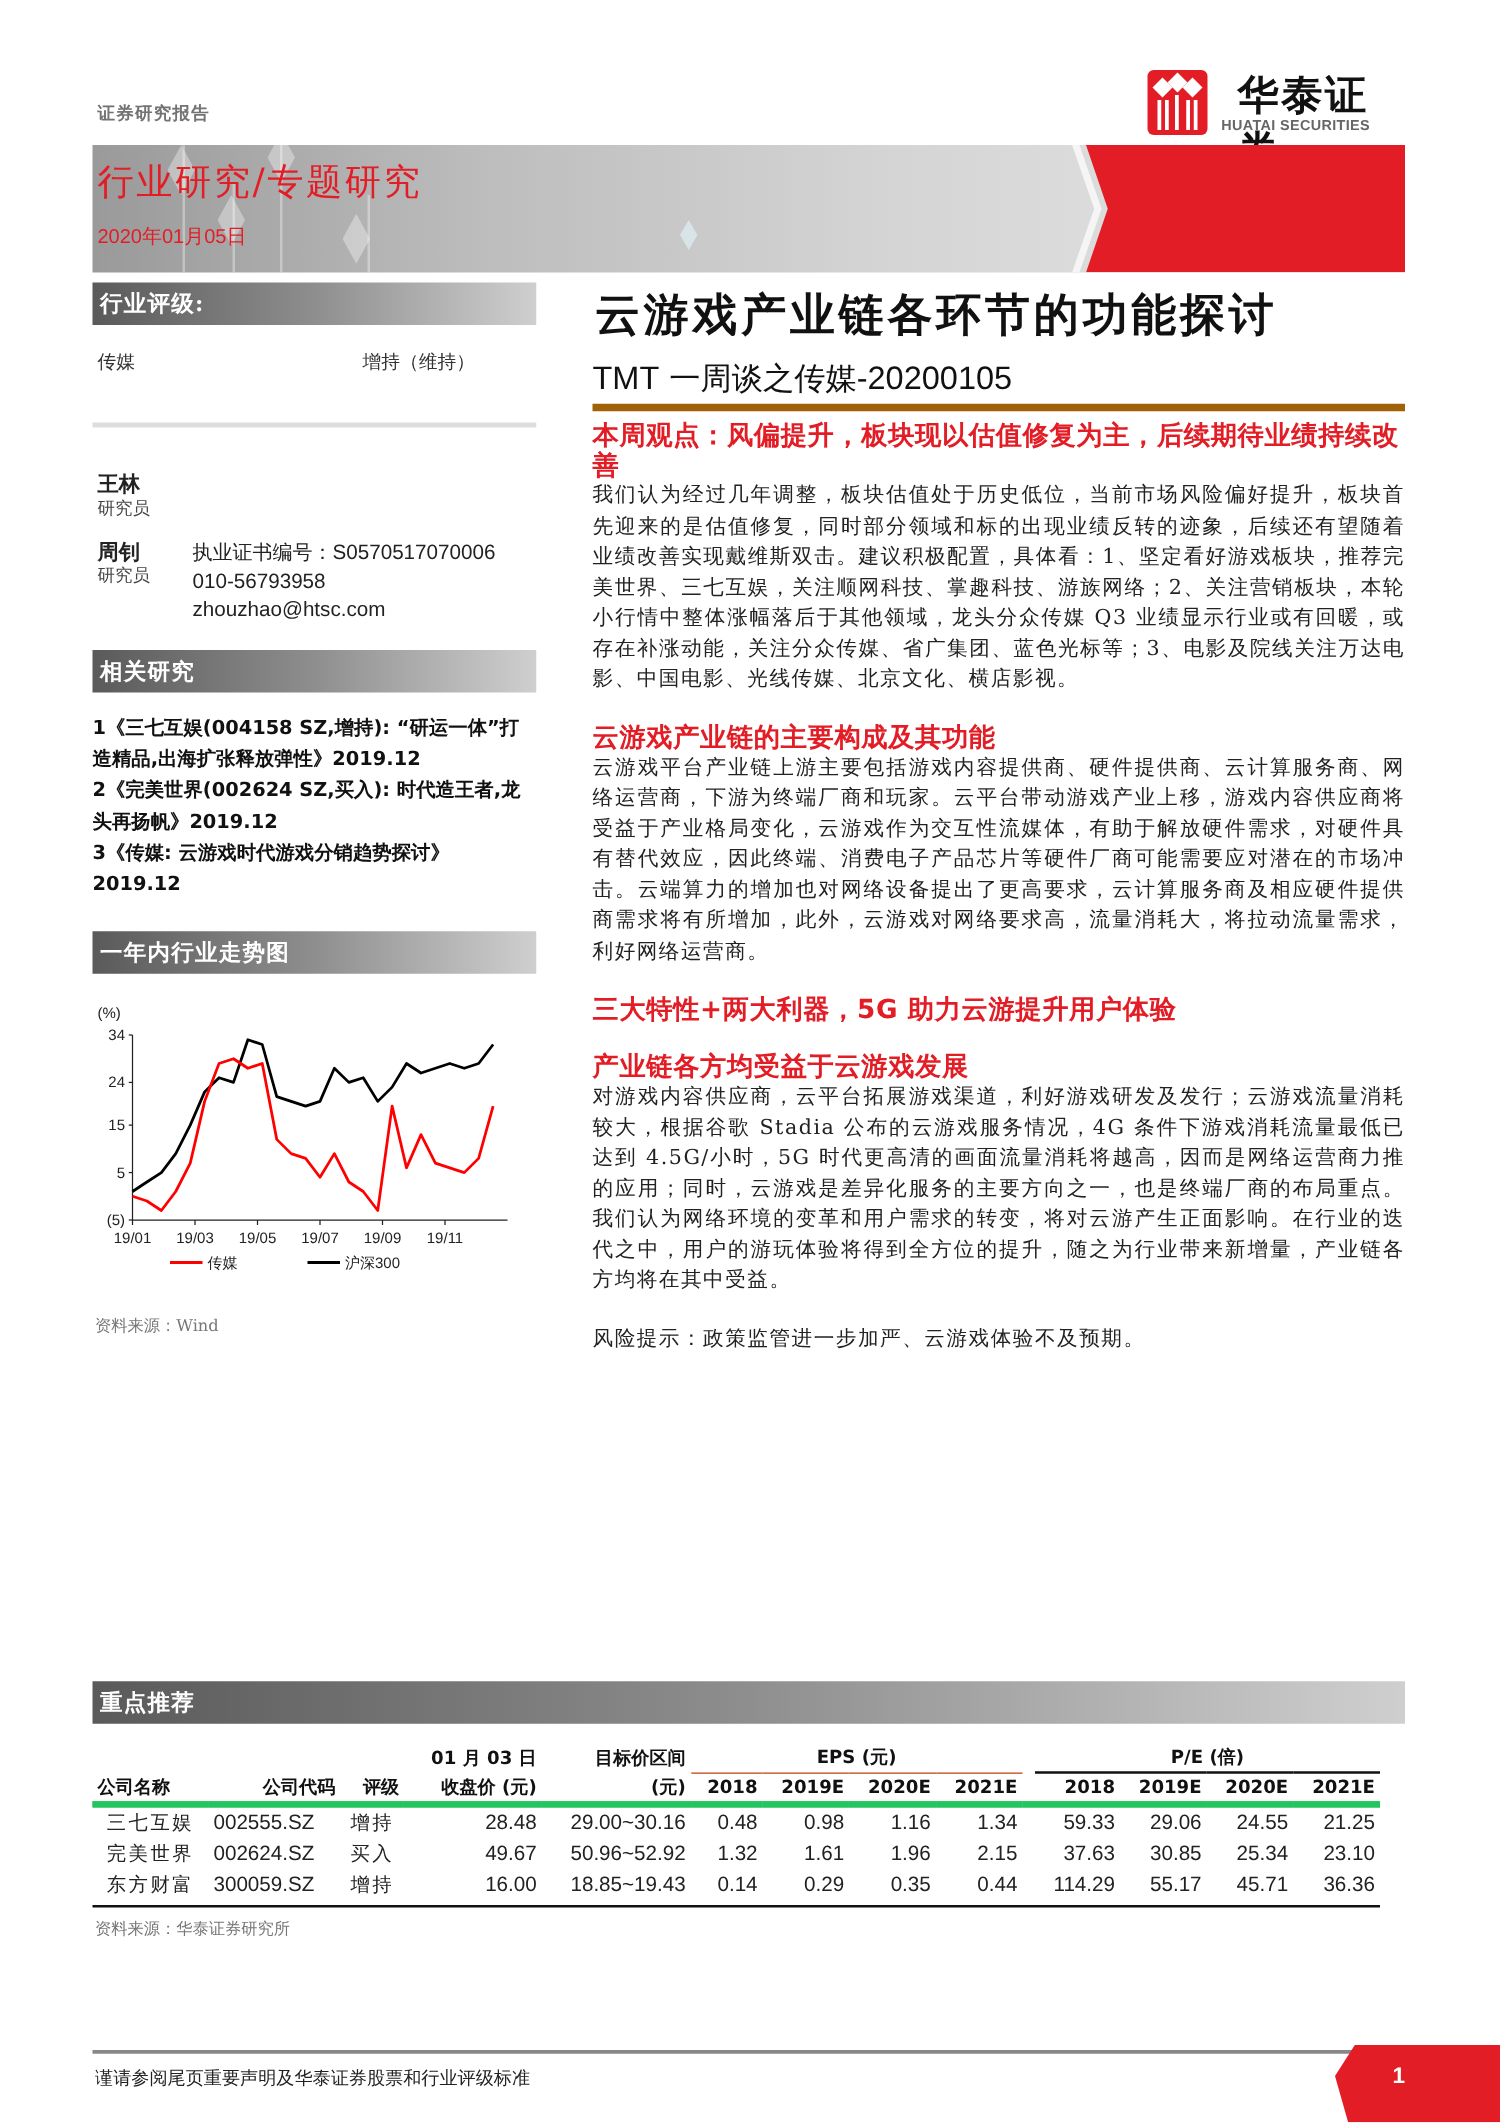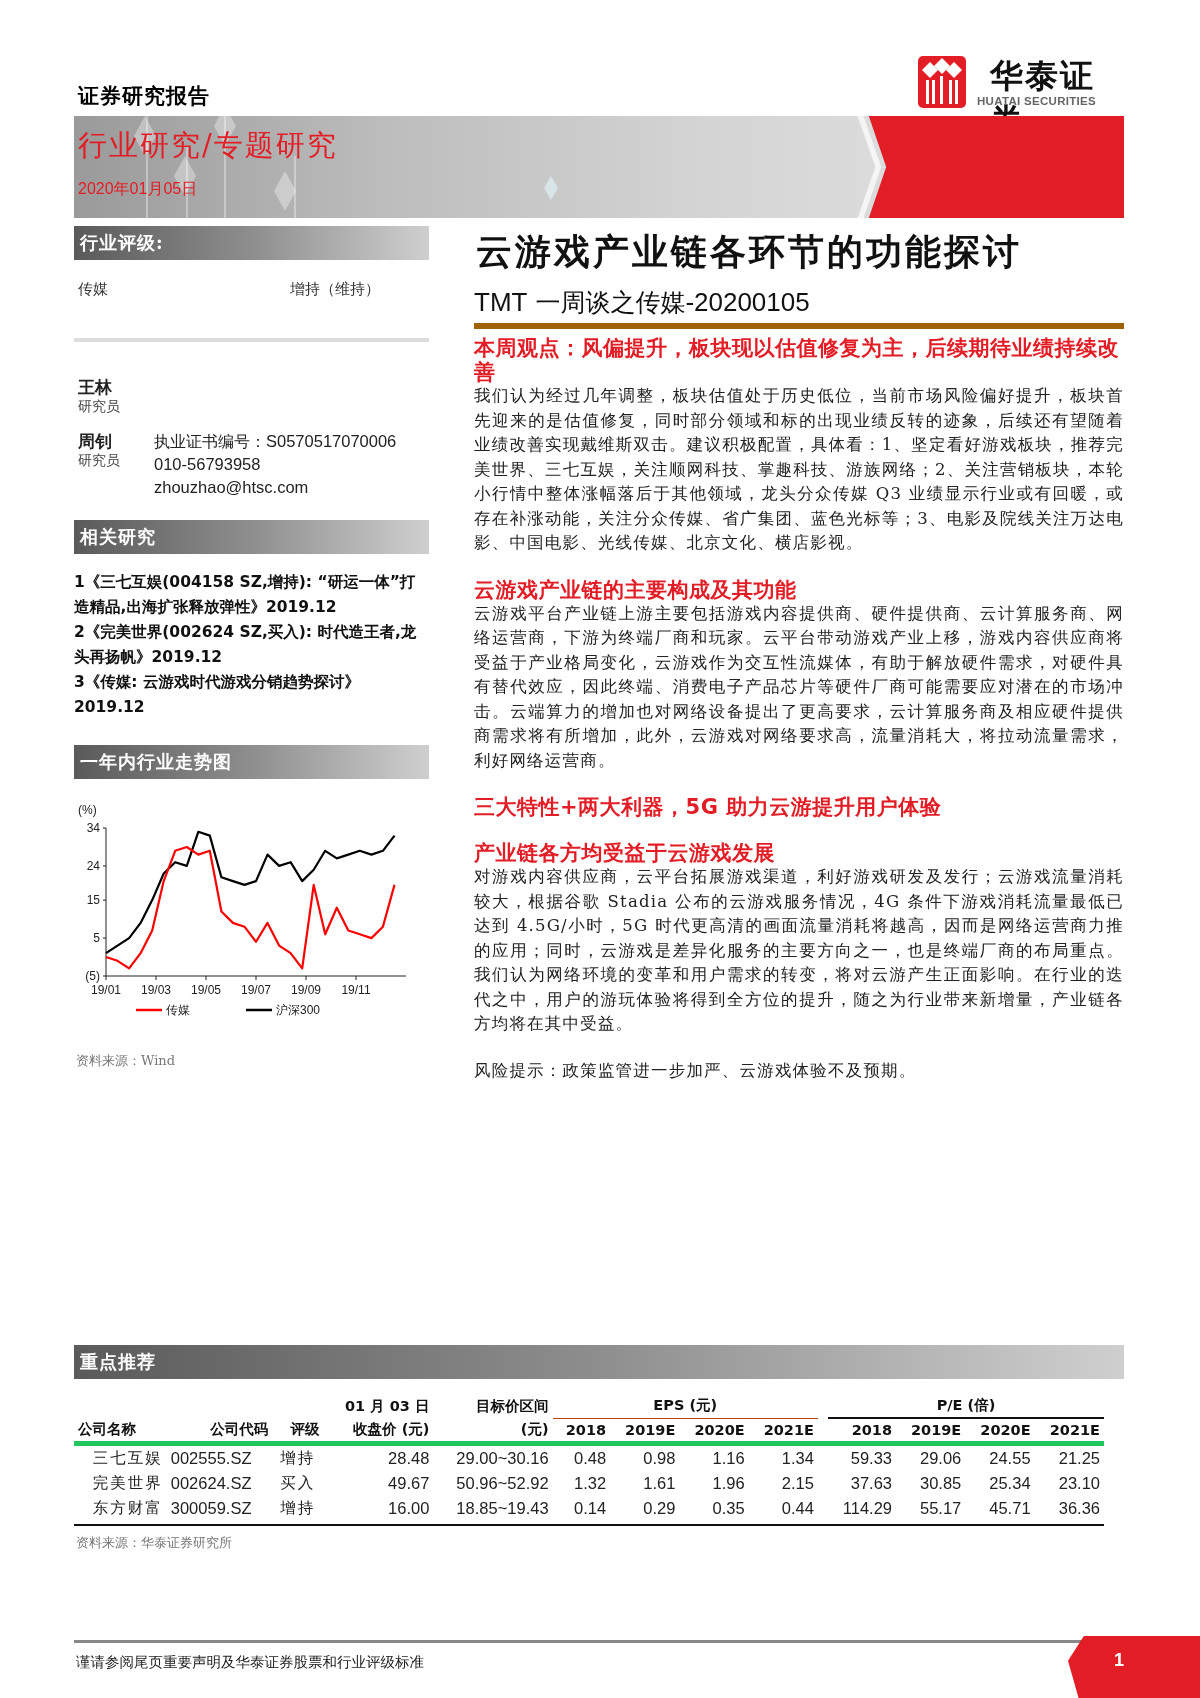--- a/index.html
+++ b/index.html
@@ -1,19 +1,19 @@
 <!DOCTYPE html>
 <html><head>
 <meta charset="utf-8">
 <style>
   * { box-sizing: border-box; margin: 0; padding: 0; }
   body { width: 1200px; height: 1698px; background: #fff; font-family: "DejaVu Serif", serif; color: #222; position: relative; overflow: hidden; }
   .abs { position: absolute; }
   .sans { font-family: "Liberation Sans", sans-serif; }
-  .doc-type { left: 78px; top: 82px; font-size: 21px; font-weight: bold; color: #000000; letter-spacing: 1px; }
+  .doc-type { left: 78px; top: 82px; font-size: 14px; font-weight: bold; color: #737373; letter-spacing: 1px; }
   .logo { left: 918px; top: 56px; width: 208px; height: 56px; }
   .logo-mark { position: absolute; left: 0; top: 0; width: 48px; height: 52px; background: #e31d25; border-radius: 5px; overflow: hidden; }
   .logo-cn { position: absolute; left: 72px; top: -2px; font-size: 33px; font-weight: bold; color: #111; font-family: "DejaVu Sans", sans-serif; letter-spacing: 2px; }
   .logo-en { position: absolute; left: 59px; top: 39px; font-size: 11.5px; font-weight: bold; color: #666; font-family: "Liberation Sans", sans-serif; letter-spacing: 0.3px; }
   .banner { left: 74px; top: 116px; width: 1050px; height: 102px; background: linear-gradient(90deg, #9a9a9a 0%, #bdbdbd 30%, #d4d4d4 60%, #e6e6e6 100%); overflow: hidden; padding-left: 48px; }
   .banner-red { position: absolute; right: 0; top: 0; width: 290px; height: 102px; background: #e31d25; clip-path: polygon(12% 0, 100% 0, 100% 100%, 12% 100%, 18% 50%); }
   .banner-white-edge { position: absolute; right: 0; top: 0; width: 296px; height: 102px; background: #f5f5f5; clip-path: polygon(10% 0, 12% 0, 18% 50%, 12% 100%, 10% 100%, 16% 50%); }
   .banner-diamond { position: absolute; width: 22px; height: 40px; background: rgba(255,255,255,0.35); clip-path: polygon(50% 0, 100% 50%, 50% 100%, 0 50%); }
   .banner-line { position: absolute; width: 2px; background: rgba(255,255,255,0.35); }
   .banner-title { position: absolute; left: 4px; top: 10px; font-size: 29px; color: #e31d25; letter-spacing: 2px; }
@@ -35,21 +35,21 @@
   .main-title { left: 476px; top: 228px; font-size: 36px; font-weight: bold; color: #111; letter-spacing: 3px; font-family: "DejaVu Sans", sans-serif; }
   .subtitle { left: 474px; top: 286px; width: 650px; font-size: 25px; color: #111; border-bottom: 6px solid #a16207; padding-bottom: 4px; }
   .subtitle .sans { font-size: 26px; }
   .para-head { color: #e31d25; font-weight: bold; font-size: 21px; font-family: "DejaVu Sans", sans-serif; letter-spacing: 0.5px; line-height: 24px; }
   .para { font-size: 16.5px; line-height: 24.5px; color: #222; text-align: justify; letter-spacing: 1.2px; }
   .table-bar { left: 74px; top: 1345px; width: 1050px; }
   table { border-collapse: collapse; font-size: 15.5px; }
   .rec-table { position: absolute; left: 74px; top: 1394px; width: 1030px; }
   .rec-table th { font-weight: bold; font-family: "DejaVu Sans", sans-serif; font-size: 14.5px; padding: 2px 4px; text-align: right; color: #111; }
   .rec-table td { padding: 2px 4px; text-align: right; height: 24px; }
-  .rec-table td.cn { font-family: "DejaVu Serif", serif; text-align: right; letter-spacing: 2px; }
+  .rec-table td.cn { font-family: "DejaVu Serif", serif; text-align: center; letter-spacing: 2px; }
   .rec-table td.num { font-family: "Liberation Sans", sans-serif; font-size: 16.5px; }
   .footer-line { left: 74px; top: 1640px; width: 1012px; height: 3px; background: #888; }
   .footer-text { left: 76px; top: 1653px; font-size: 14.5px; color: #222; }
   .page-tab { left: 1068px; top: 1636px; width: 132px; height: 62px; background: #e31d25; clip-path: polygon(12% 0, 100% 0, 100% 100%, 8% 100%, 0 40%); }
   .page-num { position: absolute; left: 46px; top: 14px; font-size: 18px; color: #fff; font-family: "Liberation Sans", sans-serif; font-weight: bold; }
 </style>
 </head>
 <body>
 
 <div class="abs doc-type">证券研究报告</div>

